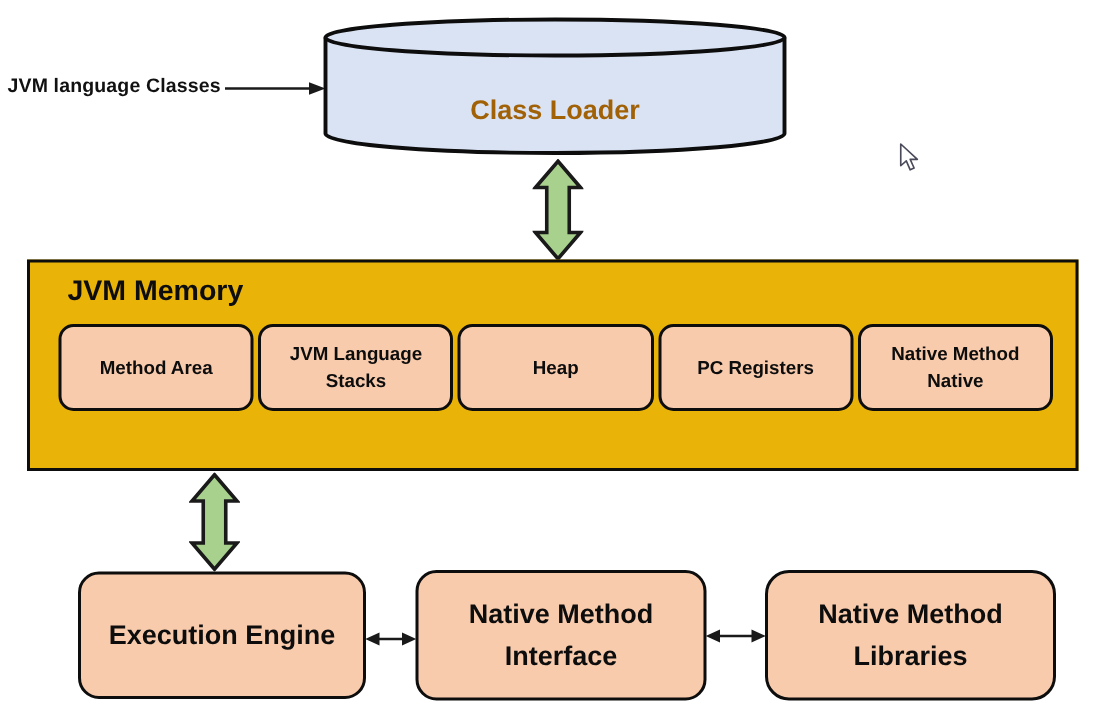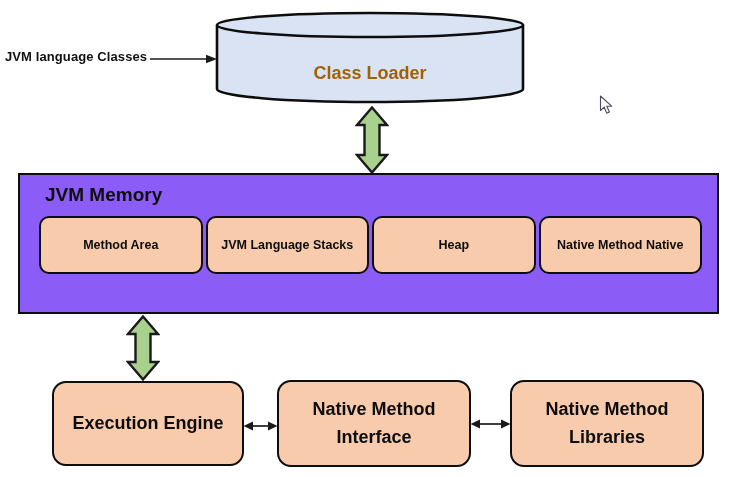--- a/index.html
+++ b/index.html
@@ -25,21 +25,21 @@
   
   #class-loader-label {
     left: 215px; top: 63px; width: 310px;
     text-align: center;
     font-size: 18px; font-weight: bold; color: #a16207;
   }
 
   
   #jvm-memory-box {
     left: 18px; top: 173px; width: 701px; height: 141px;
-    background: #8b5cf6;
+    background: #eab308;
     border: 2.5px solid #0d0d0d;
   }
   #jvm-memory-title {
     position: absolute; left: 25px; top: 9px;
     font-size: 19px; font-weight: bold; color: #0d0d0d;
   }
   #memory-components-row {
     position: absolute; left: 19px; right: 15px; top: 41px;
     display: flex; gap: 3px;
   }
@@ -62,21 +62,21 @@
     border: 2.5px solid #0d0d0d;
     border-radius: 14px;
     display: flex; align-items: center; justify-content: center;
     text-align: center;
     font-size: 18px; font-weight: bold; color: #0d0d0d;
     line-height: 1.55;
     padding: 0 14px;
   }
   #execution-engine     { left: 52px;  top: 381px; width: 192px; height: 85px; text-align: right; }
   #native-method-interface { left: 277px; top: 380px; width: 194px; height: 87px; }
-  #native-method-libraries { left: 510px; top: 380px; width: 194px; height: 87px; }
+  #native-method-libraries { left: 510px; top: 380px; width: 194px; height: 87px; border-radius: 16px; }
 
   svg { display: block; }
 </style>
 </head>
 <body>
 
 <div id="stage">
 
   <div id="input-label" class="abs">JVM language Classes</div>
 
@@ -100,20 +100,21 @@
       <polygon points="17,1.5 32,19 24.5,19 24.5,49 32,49 17,66.5 2,49 9.5,49 9.5,19 2,19" fill="#a9d18e" stroke="#1a1a1a" stroke-width="2.4" stroke-linejoin="miter"></polygon>
     </svg>
   </div>
 
   <div id="jvm-memory-box" class="abs">
     <div id="jvm-memory-title">JVM Memory</div>
     <div id="memory-components-row">
       <div class="memory-component">Method Area</div>
       <div class="memory-component">JVM Language Stacks</div>
       <div class="memory-component">Heap</div>
+      <div class="memory-component">PC Registers</div>
       <div class="memory-component">Native Method Native</div>
     </div>
   </div>
 
   <div class="abs" style="left:126px; top:315px;">
     <svg width="34" height="66" viewBox="0 0 34 66">
       <polygon points="17,1.5 32,19 24.5,19 24.5,47 32,47 17,64.5 2,47 9.5,47 9.5,19 2,19" fill="#a9d18e" stroke="#1a1a1a" stroke-width="2.4" stroke-linejoin="miter"></polygon>
     </svg>
   </div>
 

